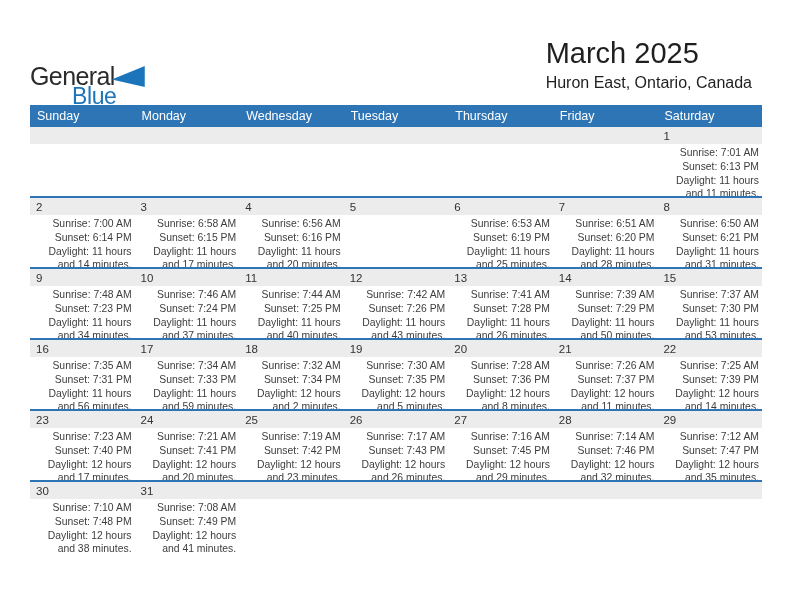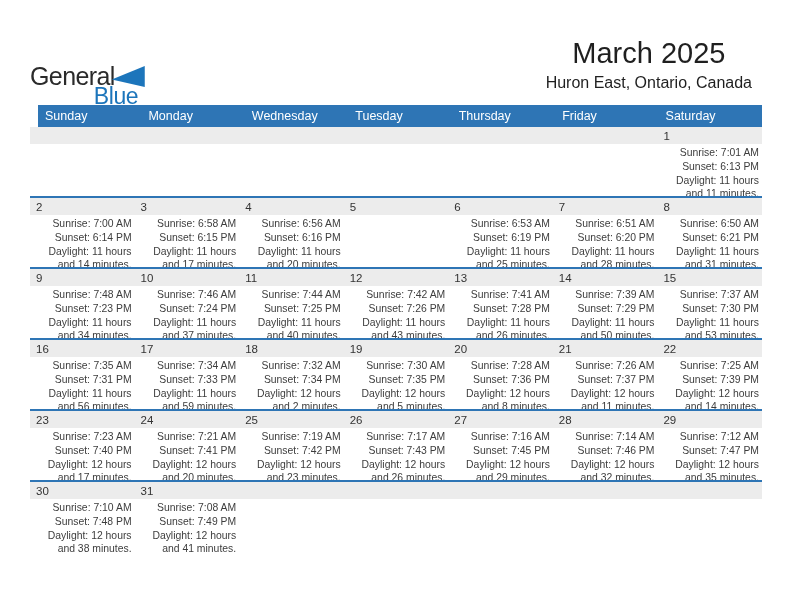--- a/index.html
+++ b/index.html
@@ -13,30 +13,30 @@
   html,body{background:#ffffff;}
   body{font-family:"Liberation Sans","DejaVu Sans",sans-serif;}
   .page{position:relative;width:792px;height:612px;background:#ffffff;overflow:hidden;}
 
   
   .logo{position:absolute;left:30px;top:35px;width:130px;margin-top:28px;}
   .logo-line1{display:flex;align-items:flex-end;}
   .logo-general{font-size:25px;letter-spacing:-0.6px;color:#2b2b2b;line-height:27px;}
   .logo-triangle{width:33px;height:21px;background:var(--logo-blue);
     clip-path:polygon(0 64%,100% 0,100% 100%);margin-left:-3px;margin-bottom:3px;}
-  .logo-blue{font-size:23px;color:var(--logo-blue);line-height:20px;margin-left:42px;margin-top:-4px;letter-spacing:-0.4px;text-align:center;}
+  .logo-blue{font-size:23px;color:var(--logo-blue);line-height:20px;margin-left:42px;margin-top:-4px;letter-spacing:-0.4px;}
 
   
-  .title-block{position:absolute;right:40px;top:38px;text-align:center;}
+  .title-block{position:absolute;right:40px;top:38px;text-align:left;}
   .page-title{font-size:29px;color:var(--title-dark);font-weight:400;line-height:30px;}
   .page-subtitle{font-size:16px;color:var(--title-dark);margin-top:6px;line-height:18px;}
 
   
   .calendar{position:absolute;left:30px;top:105px;width:732px;}
-  .cal-header{display:grid;grid-template-columns:repeat(7,1fr);background:var(--blue);height:22px;margin-left:8px;}
+  .cal-header{display:grid;grid-template-columns:repeat(7,1fr);background:var(--blue);height:22px;}
   .cal-header-cell{color:#ffffff;font-size:12.5px;line-height:22px;padding-left:7px;
     overflow:hidden;white-space:nowrap;}
   .week-row{display:grid;grid-template-columns:repeat(7,1fr);height:71px;
     border-bottom:2px solid var(--blue);}
   .week-row.last{height:73px;border-bottom:none;}
   .day-cell{overflow:hidden;}
   .day-number{height:17px;background:var(--band);font-size:11.5px;color:#333333;
     padding:2px 0 0 6px;line-height:14px;}
   .day-details{padding:2px 3px 0 6px;font-size:10.4px;line-height:13.8px;color:var(--text-dark);text-align:right;}
 </style>

